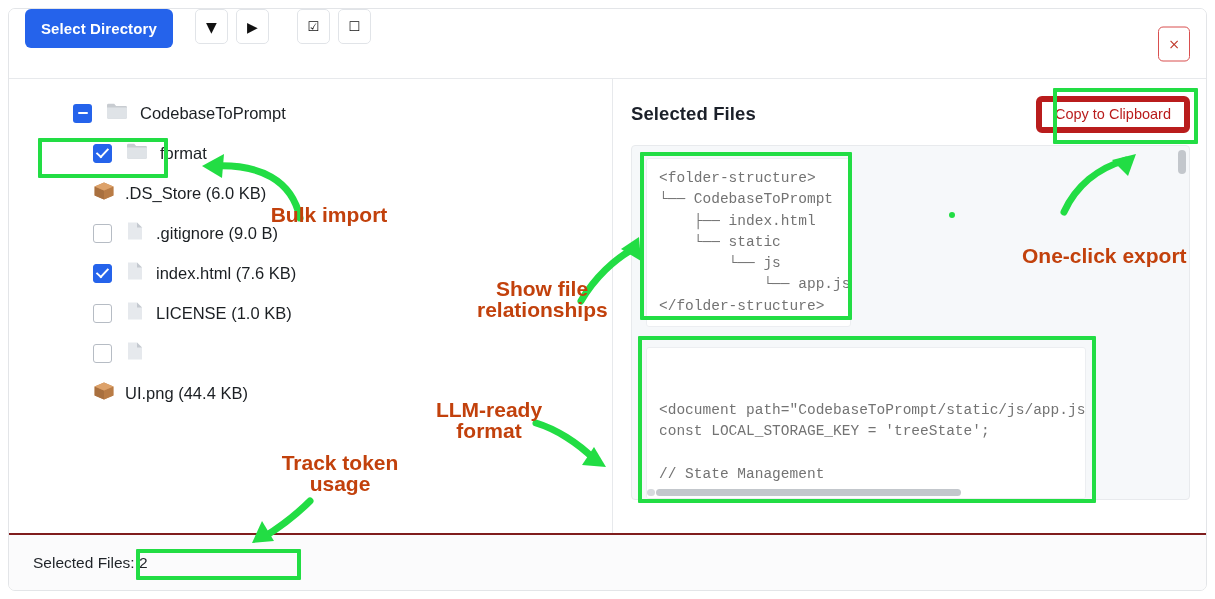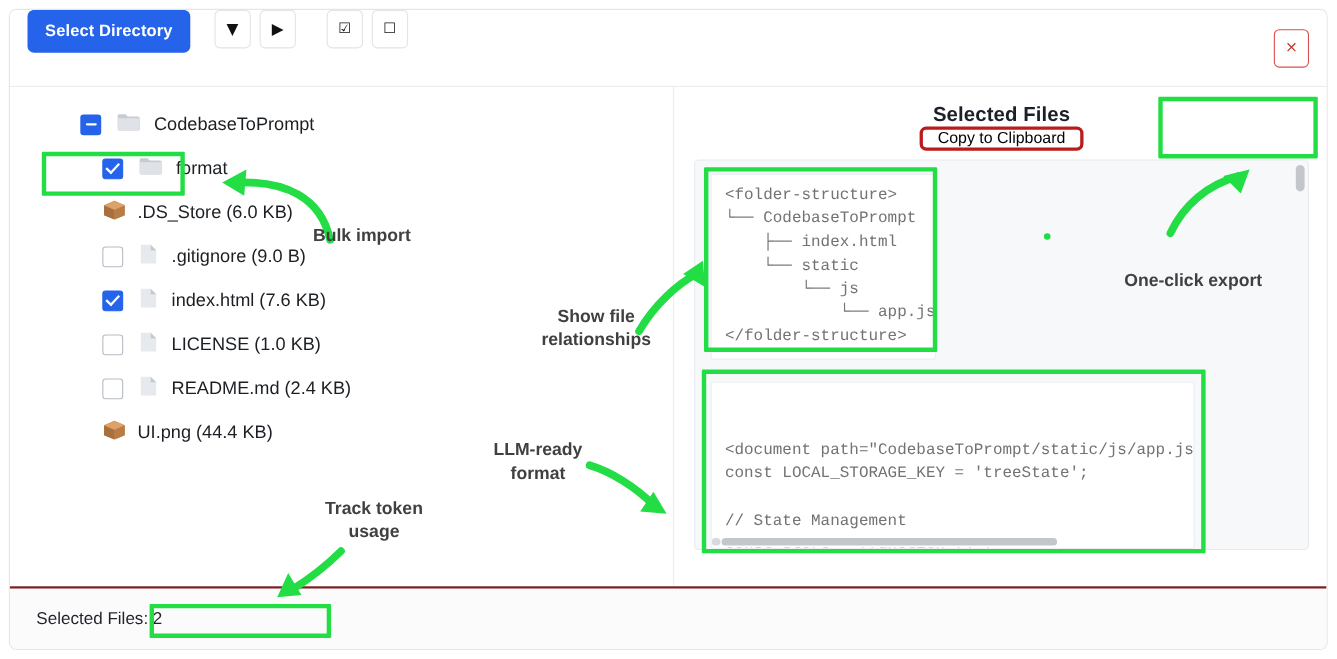--- a/index.html
+++ b/index.html
@@ -175,34 +175,33 @@
     background: #ffffff;
     padding: 14px 16px 0 18px;
     position: relative;
   }
 
   .right-head {
     display: flex;
     align-items: center;
     justify-content: space-between;
     height: 42px;
-    flex-direction: column;
   }
   .panel-title {
     font-size: 18.5px;
     font-weight: 700;
     color: #1b2029;
     letter-spacing: .1px;
   }
   .btn-ghost {
     background: #ffffff;
-    border: 3px solid #b91c1c;
+    border: 6px solid #b91c1c;
     border-radius: 6px;
     font-size: 14.5px;
-    color: #000000;
+    color: #b91c1c;
     padding: 0 13px;
     height: 37px;
     cursor: pointer;
     font-family: "Liberation Sans", sans-serif;
   }
 
   .output-scroll {
     position: relative;
     margin-top: 10px;
     height: 355px;
@@ -282,23 +281,23 @@
     pointer-events: none;
   }
   .hl {
     position: absolute;
     border: 4px solid #22dd44;
     border-radius: 1px;
   }
   .anno {
     position: absolute;
     font-family: "Liberation Sans", sans-serif;
-    font-size: 16px;
+    font-size: 21px;
     font-weight: 700;
-    color: #404040;
+    color: #c2410c;
     text-align: center;
     line-height: 21px;
     white-space: pre;
   }
   .greendot {
     position: absolute;
     width: 6px; height: 6px;
     background: #22dd44;
     border-radius: 50%;
   }
@@ -401,21 +400,20 @@
           </div>
 
           <div class="tree-row indent">
             <span class="cbx"></span>
             <span class="ic">
               <svg width="18" height="20" viewBox="0 0 18 20">
                 <path d="M2 1.4h9l5 5v12.2H2Z" fill="#e6e9ed"></path>
                 <path d="M11 1.4 16 6.4h-5Z" fill="#c4c9d0"></path>
               </svg>
             </span>
-            <span class="tree-label">README.md (2.4 KB)</span>
           </div>
 
           <div class="tree-row indent">
             <span class="ic" style="margin-left:0">
               <svg width="22" height="20" viewBox="0 0 22 20">
                 <path d="M11 1.6 20.4 5.6v9L11 18.6 1.6 14.6v-9Z" fill="#c98a52"></path>
                 <path d="M1.6 5.6 11 9.6v9L1.6 14.6Z" fill="#a9703f"></path>
                 <path d="M11 9.6 20.4 5.6v9L11 18.6Z" fill="#b97c46"></path>
                 <path d="M1.6 5.6 11 1.6l9.4 4L11 9.6Z" fill="#dda26a"></path>
               </svg>

